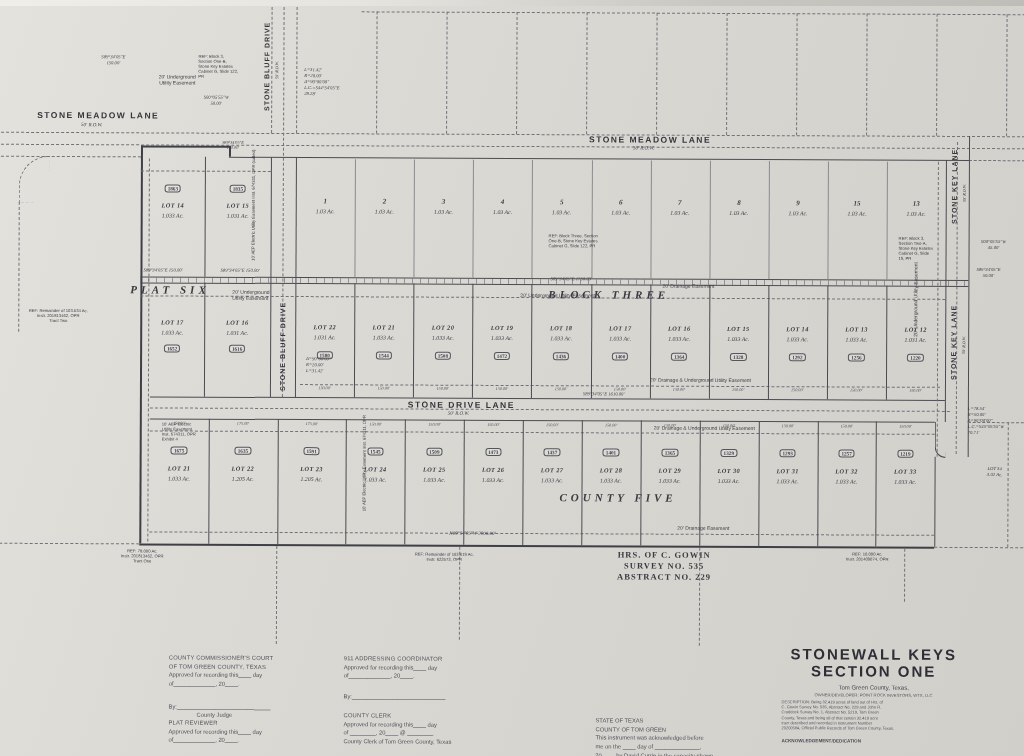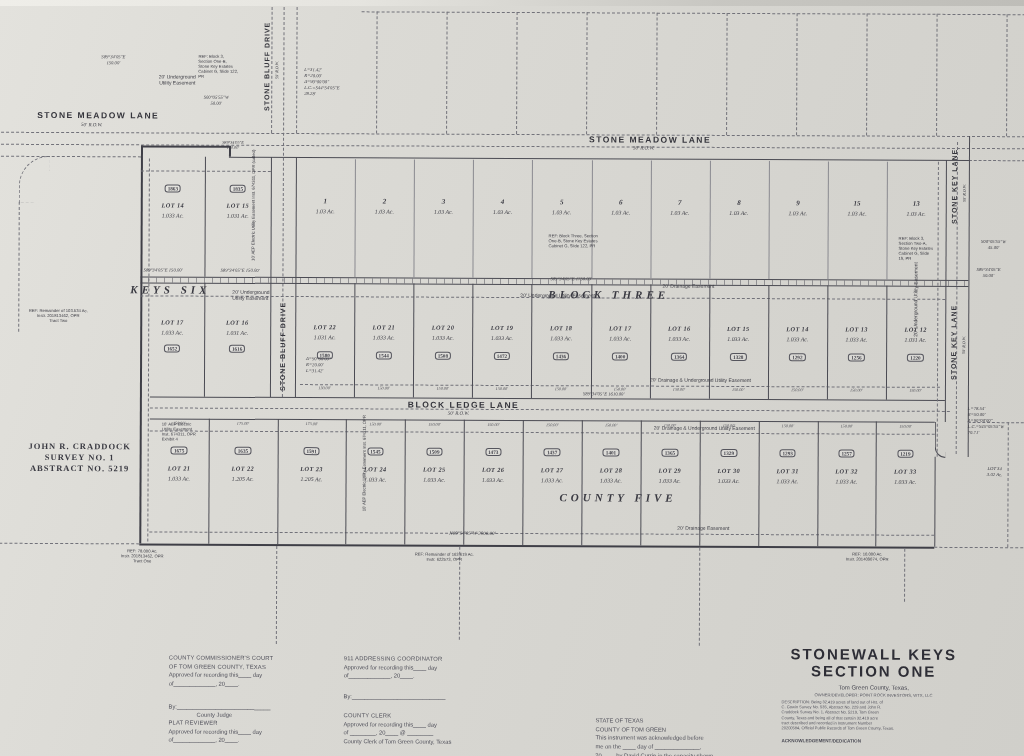--- a/index.html
+++ b/index.html
@@ -285,32 +285,32 @@
 Δ=90°00'00"
 L.C.=S44°54'05"E
 28.28'</div>
         <div class="ann st" style="left: 36px; top: 112px;">STONE MEADOW LANE</div>
         <div class="ann i t5" style="left: 80px; top: 124px;">50' R.O.W.</div>
         <div class="ann st" style="left: 588px; top: 134px;">STONE MEADOW LANE</div>
         <div class="ann i t5" style="left: 632px; top: 145px;">50' R.O.W.</div>
         <div class="ann st stv vert" style="left: 261px; top: 112px;">STONE BLUFF DRIVE</div>
         <div class="ann i tt vert" style="left: 273px; top: 80px;">50' R.O.W.</div>
         <div class="ann st stv vert" style="left: 278px; top: 392px;">STONE BLUFF DRIVE</div>
-        <div class="ann st" style="left: 408px; top: 400px;">BLOCK LEDGE LANE</div>
+        <div class="ann st" style="left: 408px; top: 400px;">STONE DRIVE LANE</div>
         <div class="ann i t5" style="left: 448px; top: 411px;">50' R.O.W.</div>
         <div class="ann st stv vert" style="left: 949px; top: 222px;">STONE KEY LANE</div>
         <div class="ann i tt vert" style="left: 961px; top: 200px;">50' R.O.W.</div>
         <div class="ann st stv vert" style="left: 949px; top: 378px;">STONE KEY LANE</div>
         <div class="ann i tt vert" style="left: 961px; top: 352px;">50' R.O.W.</div>
-        <div class="ann blk" style="left: 130px; top: 284px;">KEYS SIX</div>
+        <div class="ann blk" style="left: 130px; top: 284px;">PLAT SIX</div>
         <div class="ann blk" style="left: 548px; top: 287px;">BLOCK THREE</div>
         <div class="ann blk" style="left: 560px; top: 490px;">COUNTY FIVE</div>
-        <div class="ann survey c" style="left: 80px; top: 443px;">JOHN R. CRADDOCK
-SURVEY NO. 1
-ABSTRACT NO. 5219</div>
+        <div class="ann survey c" style="left: 665px; top: 549px;">HRS. OF C. GOWIN
+SURVEY NO. 535
+ABSTRACT NO. 229</div>
         <div class="ann i t45" style="left: 143px; top: 269px;">S89°34'05"E  150.00'</div>
         <div class="ann i t45" style="left: 220px; top: 269px;">S89°34'05"E  150.00'</div>
         <div class="ann i tt c" style="left: 232px; top: 141px;">S89°34'05"E
 130.00'</div>
         <div class="ann i t45" style="left: 550px; top: 276px;">S89°34'05"E   1750.00'</div>
         <div class="ann i t45" style="left: 583px; top: 391px;">S89°34'05"E   1610.00'</div>
         <div class="ann i t5" style="left: 450px; top: 531px;">N89°54'05"W   2000.00'</div>
         <div class="ann i t45 c" style="left: 993px; top: 237px;">S00°05'55"W
 45.00'</div>
         <div class="ann i t45 c" style="left: 988px; top: 265px;">S89°34'05"E

